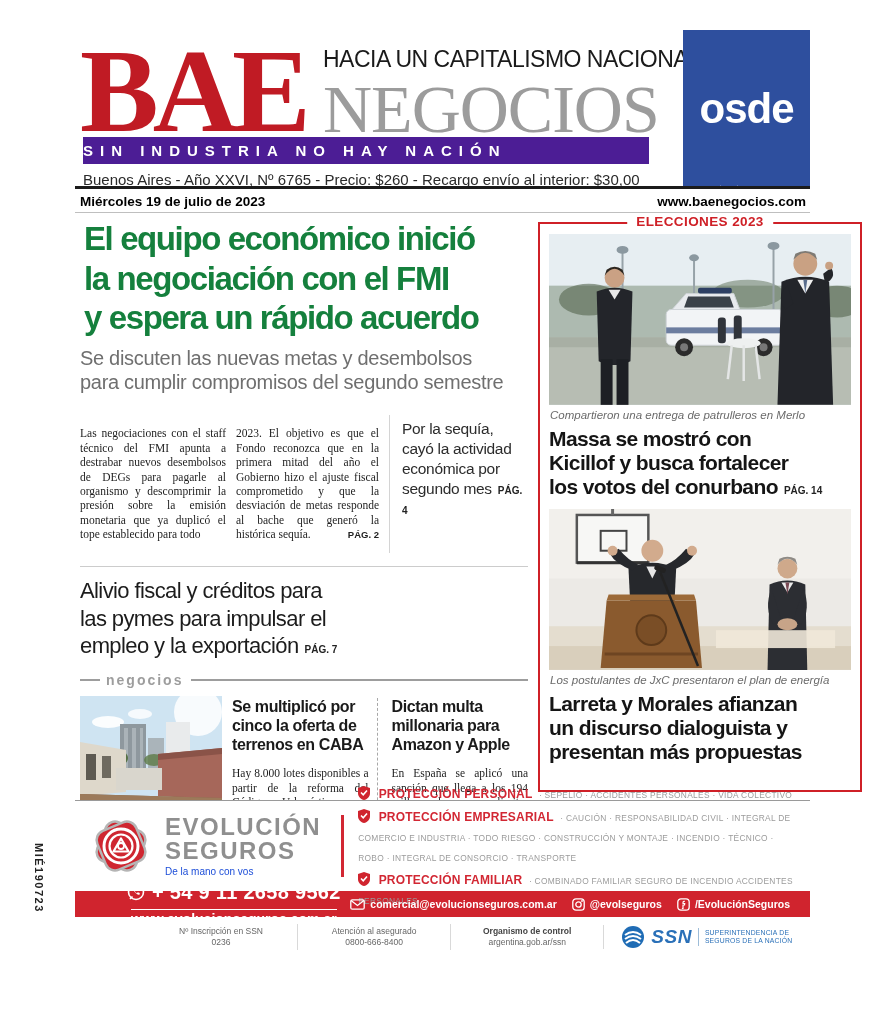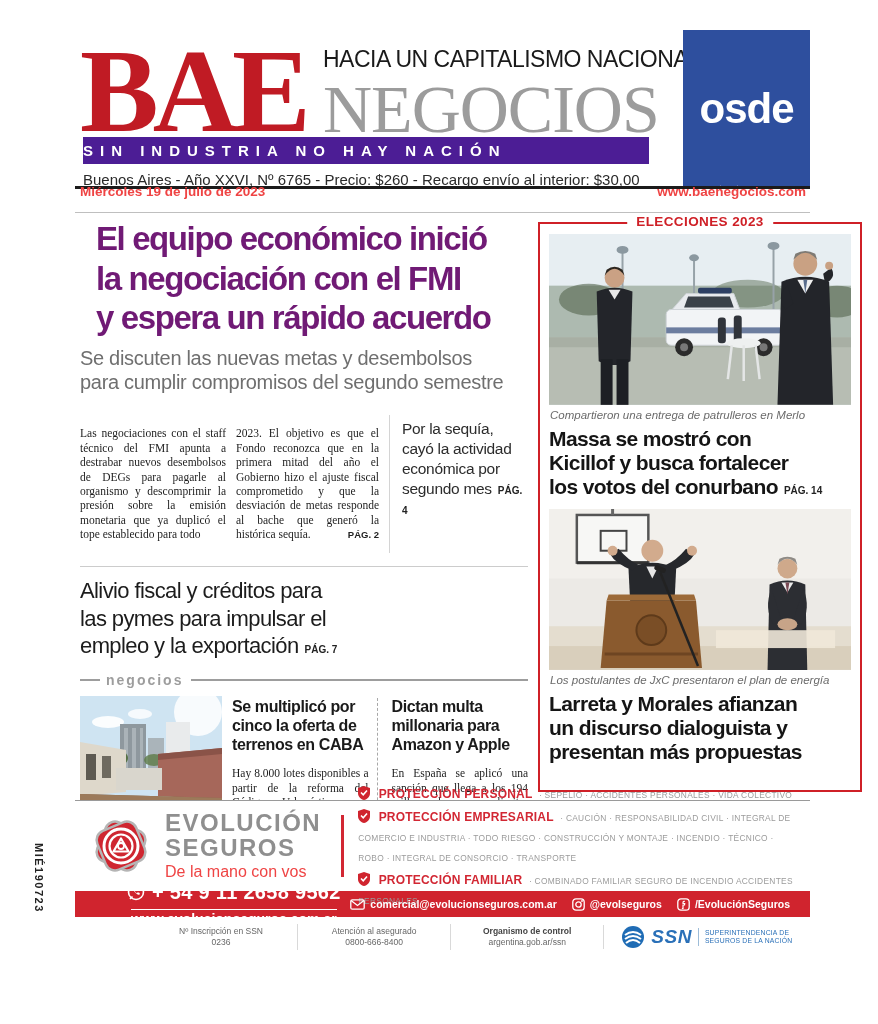--- a/index.html
+++ b/index.html
@@ -23,28 +23,28 @@
     display:flex;align-items:center;justify-content:center;}
   .osde-word{position:relative;color:#fff;font-weight:bold;font-size:42px;letter-spacing:-1px;}
   .osde-smile{position:absolute;left:32px;bottom:-4px;width:22px;height:12px;
     border:3.5px solid transparent;border-bottom-color:#fff;border-radius:50%;}
   .slogan-bar{position:absolute;left:3px;top:107px;width:566px;height:27px;background:#4c1d95;
     color:#fff;display:flex;align-items:center;justify-content:flex-start;
     font-weight:bold;font-size:15px;letter-spacing:7px;}
   .info-line{position:absolute;left:3px;top:141px;font-size:15px;color:#2a2a2a;}
 
   .rule-black{position:absolute;left:75px;right:68px;top:186px;height:3px;background:#1b1b1b;}
-  .date-row{position:absolute;left:80px;right:72px;top:184px;display:flex;
-    justify-content:space-between;font-weight:bold;font-size:13.5px;color:#ef4444;}
+  .date-row{position:absolute;left:80px;right:72px;top:194px;display:flex;
+    justify-content:space-between;font-weight:bold;font-size:13.5px;color:#000000;}
   .rule-gray{position:absolute;left:75px;right:68px;top:212px;height:1px;background:#bfbfbf;}
 
   
   .left-col{position:absolute;left:80px;top:219px;width:448px;}
-  h1.lead{margin:0 16px 8px;font-size:33px;font-weight:bold;letter-spacing:-1.4px;
-    line-height:1.2;color:#701a75;}
+  h1.lead{margin:0 4px 8px;font-size:33px;font-weight:bold;letter-spacing:-1.4px;
+    line-height:1.2;color:#15803d;}
   .subhead{margin:0 0 20px;font-size:20px;color:#6f6f6f;letter-spacing:-0.3px;line-height:1.22;}
   .body-row{display:flex;margin-bottom:13px;}
   .bcol{width:146px;margin-right:10px;font-family:"Liberation Serif",serif;font-size:11.5px;
     line-height:1.26;text-align:justify;color:#1d1d1d;}
   .bcol2{width:143px;}
   .pref{font-size:9.5px;font-weight:bold;color:#222;float:right;margin-top:2px;font-family:"Liberation Sans",sans-serif;}
   .pref-inline{font-size:10px;font-weight:bold;color:#222;margin-left:6px;letter-spacing:0;}
   .drought{border-left:1px solid #d4d4d4;padding:4px 0 0 12px;flex:1;}
   .drought h3{margin:0;font-size:15.5px;font-weight:normal;color:#2c2c2c;line-height:1.3;
     letter-spacing:-0.3px;}
@@ -81,21 +81,21 @@
   .caption{font-style:italic;color:#6b6b6b;font-size:11.5px;margin:4px 1px 6px;
     font-family:"Liberation Sans",sans-serif;}
   .el-head{margin:0 0 10px;font-size:21px;font-weight:bold;color:#151515;
     letter-spacing:-0.6px;line-height:1.15;}
 
   
   .ad{position:absolute;left:75px;top:800px;width:735px;border-top:1px solid #9a9a9a;background:#fff;}
   .ad-top{display:flex;align-items:center;height:90px;padding-left:14px;box-sizing:border-box;}
   .ev-brand{margin-left:12px;}
   .ev-name{font-size:24px;font-weight:bold;color:#8f8f8f;letter-spacing:1.5px;line-height:1.02;}
-  .ev-slogan{font-size:16px;color:#ef4444;margin-top:3px;}
+  .ev-slogan{font-size:10px;color:#1d4ed8;margin-top:3px;}
   .ad-divider{width:3px;height:62px;background:#d22733;margin:0 14px 0 20px;flex:0 0 auto;}
   .protections{flex:1;padding-right:8px;}
   .prot-row{margin:3px 0;line-height:1.25;}
   .prot-title{color:#d22733;font-weight:bold;font-size:12px;letter-spacing:0.2px;margin:0 2px 0 4px;}
   .prot-items{color:#9b9b9b;font-size:8.4px;letter-spacing:0.3px;}
   .shield{vertical-align:-2px;}
 
   .ad-redbar{background:#d0242e;color:#fff;height:26px;display:flex;align-items:center;
     justify-content:space-between;padding:0 20px 0 52px;}
   .phone-block{text-align:center;}

